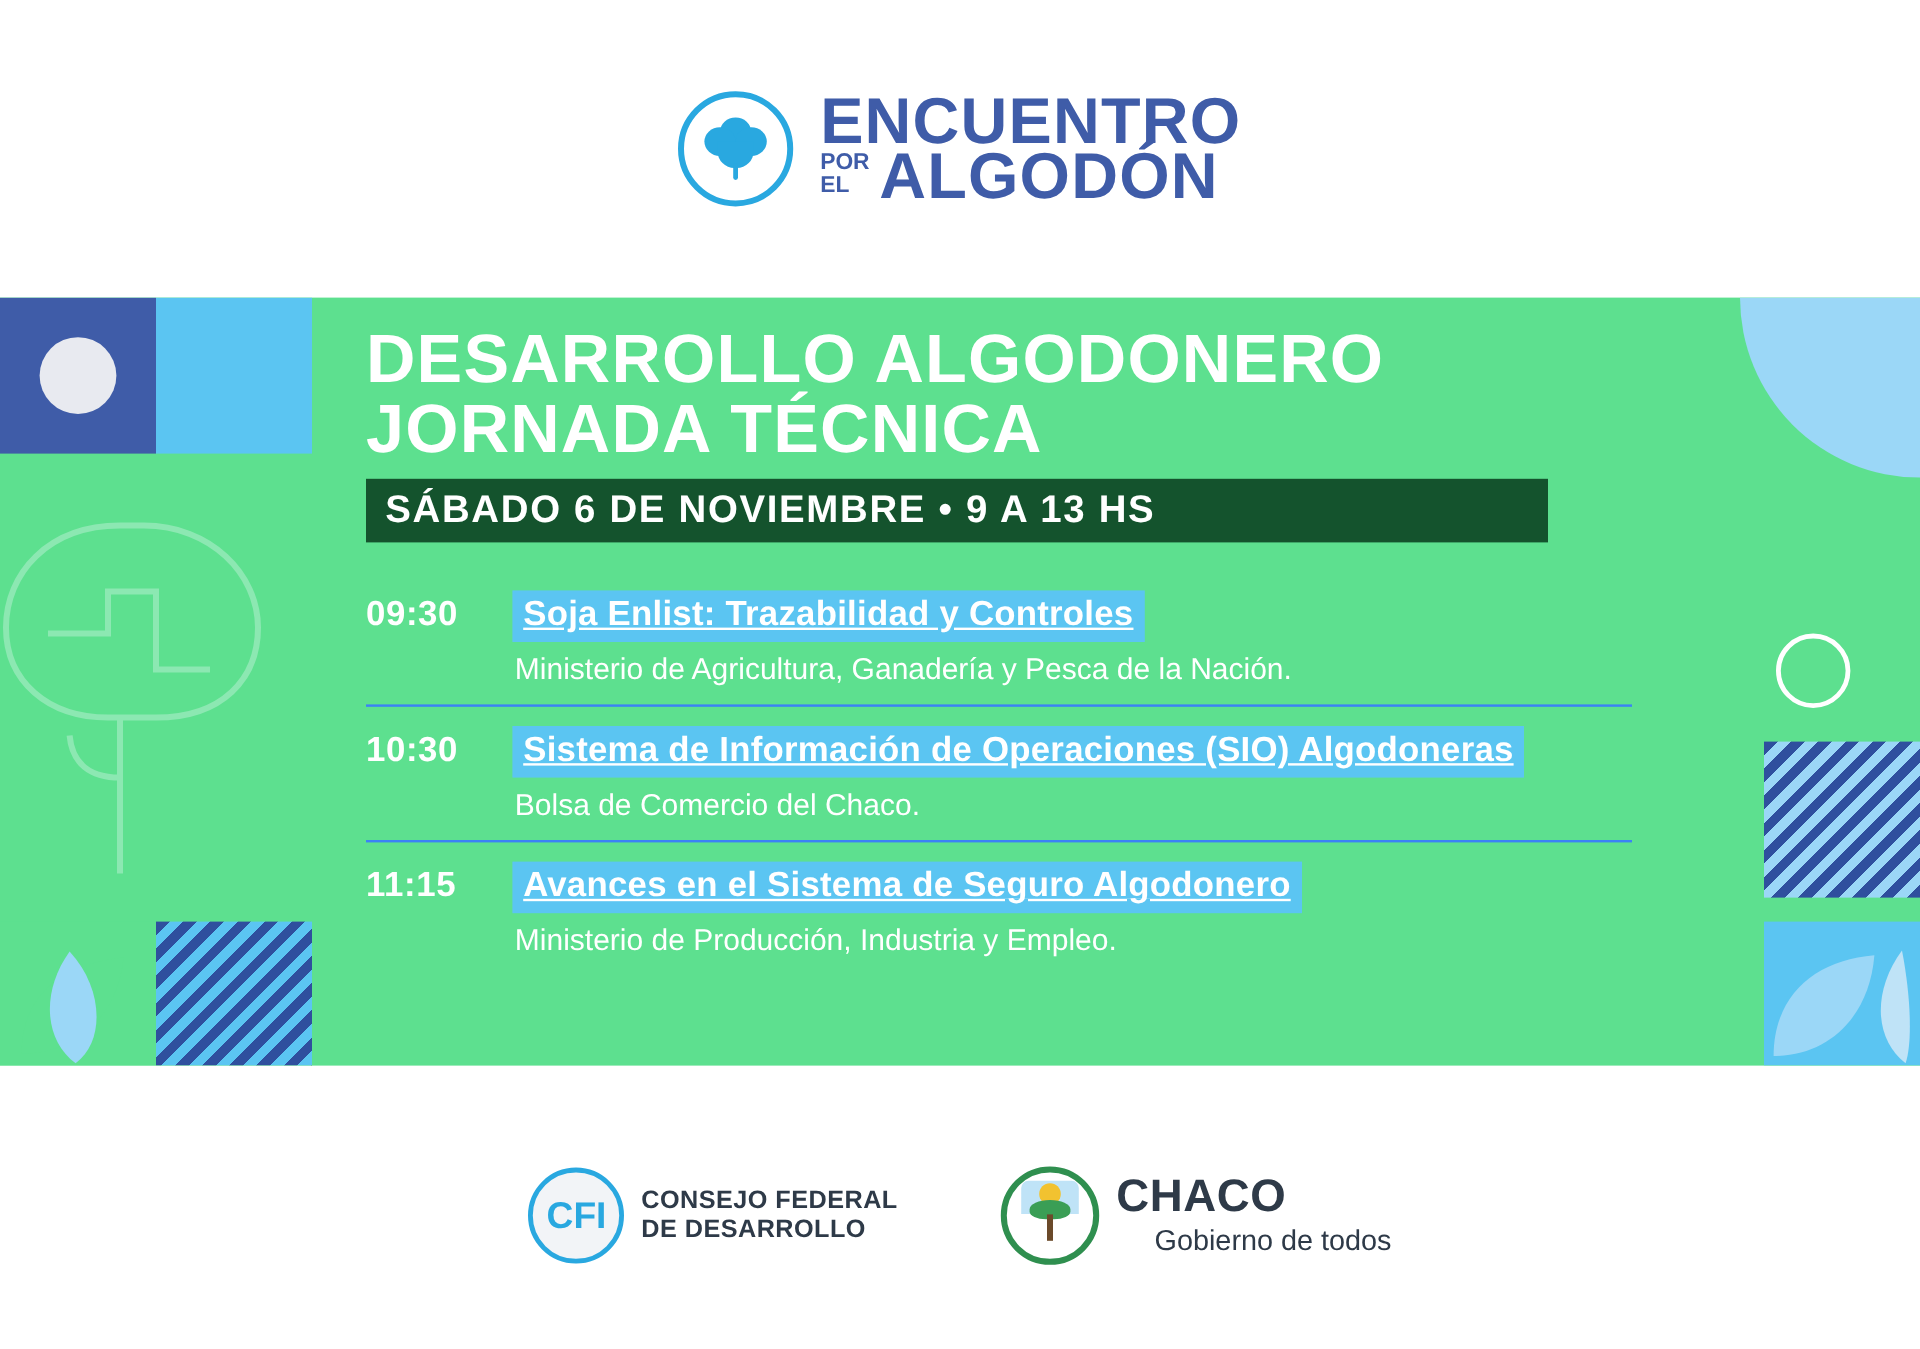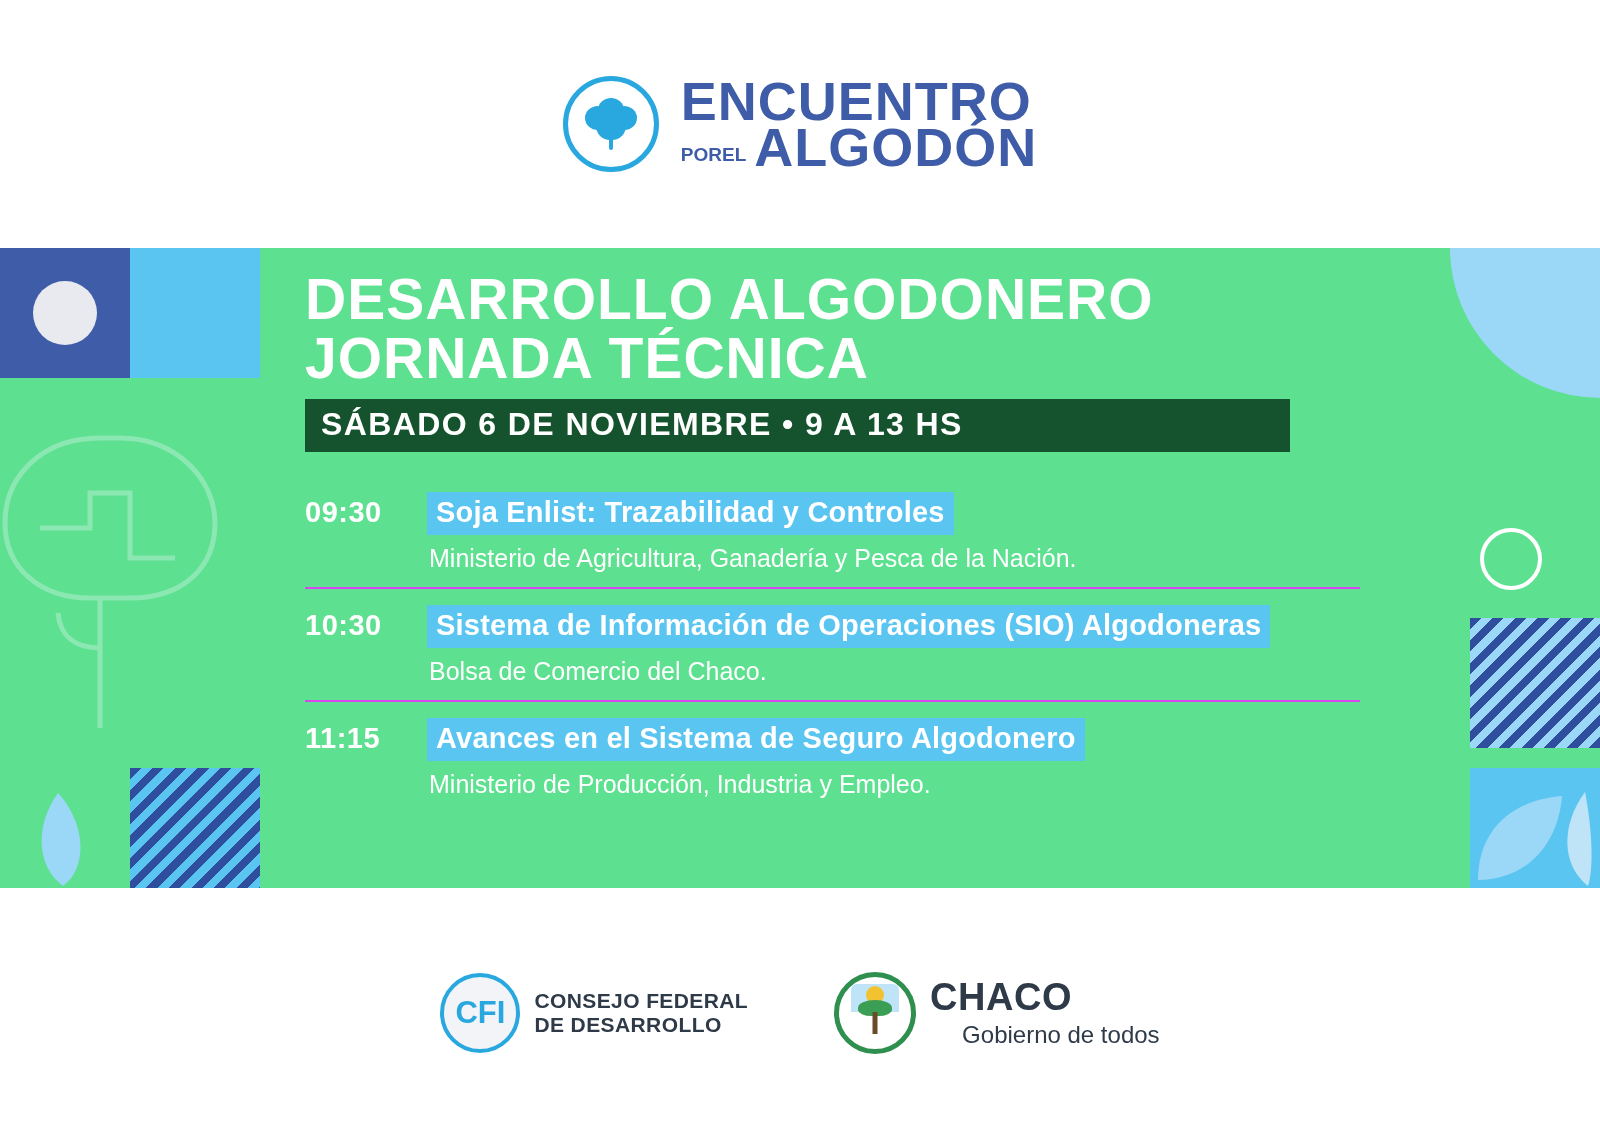--- a/index.html
+++ b/index.html
@@ -60,21 +60,21 @@
   .brand-text .l-bot {
     font-size: 54px;
     font-weight: bold;
     letter-spacing: 1px;
     color: #3f5ca8;
     display: flex;
     align-items: flex-end;
     gap: 8px;
   }
   .brand-text .small-stack {
-    display: flex; flex-direction: row;
+    display: flex; flex-direction: column;
     font-size: 19px; line-height: 1.0;
     font-weight: bold;
     letter-spacing: 0px;
     padding-bottom: 6px;
     color: #3f5ca8;
   }
 
   
   .band {
     position: relative;
@@ -147,38 +147,39 @@
   .agenda {
     margin-top: 40px;
     width: 1055px;
   }
   .row {
     display: flex;
     align-items: flex-start;
     gap: 18px;
     padding-bottom: 14px;
   }
-  .row + .row { border-top: 2px solid #d946ef; padding-top: 16px; }
+  .row + .row { border-top: 2px solid #3b82f6; padding-top: 16px; }
   .time {
     color: #ffffff;
     font-size: 29px;
     font-weight: bold;
     min-width: 104px;
     padding-top: 4px;
     letter-spacing: 0.5px;
   }
   .row-body { flex: 1; }
   .row-title {
     display: inline-block;
     background: #5bc5f2;
     color: #ffffff;
     font-size: 29px;
     font-weight: bold;
     padding: 4px 9px 6px 9px;
     letter-spacing: 0.2px;
+    text-decoration: underline;
   }
   .row-sub {
     color: #ffffff;
     font-size: 25px;
     margin-top: 9px;
     padding-left: 2px;
   }
 
   
   .footer {

